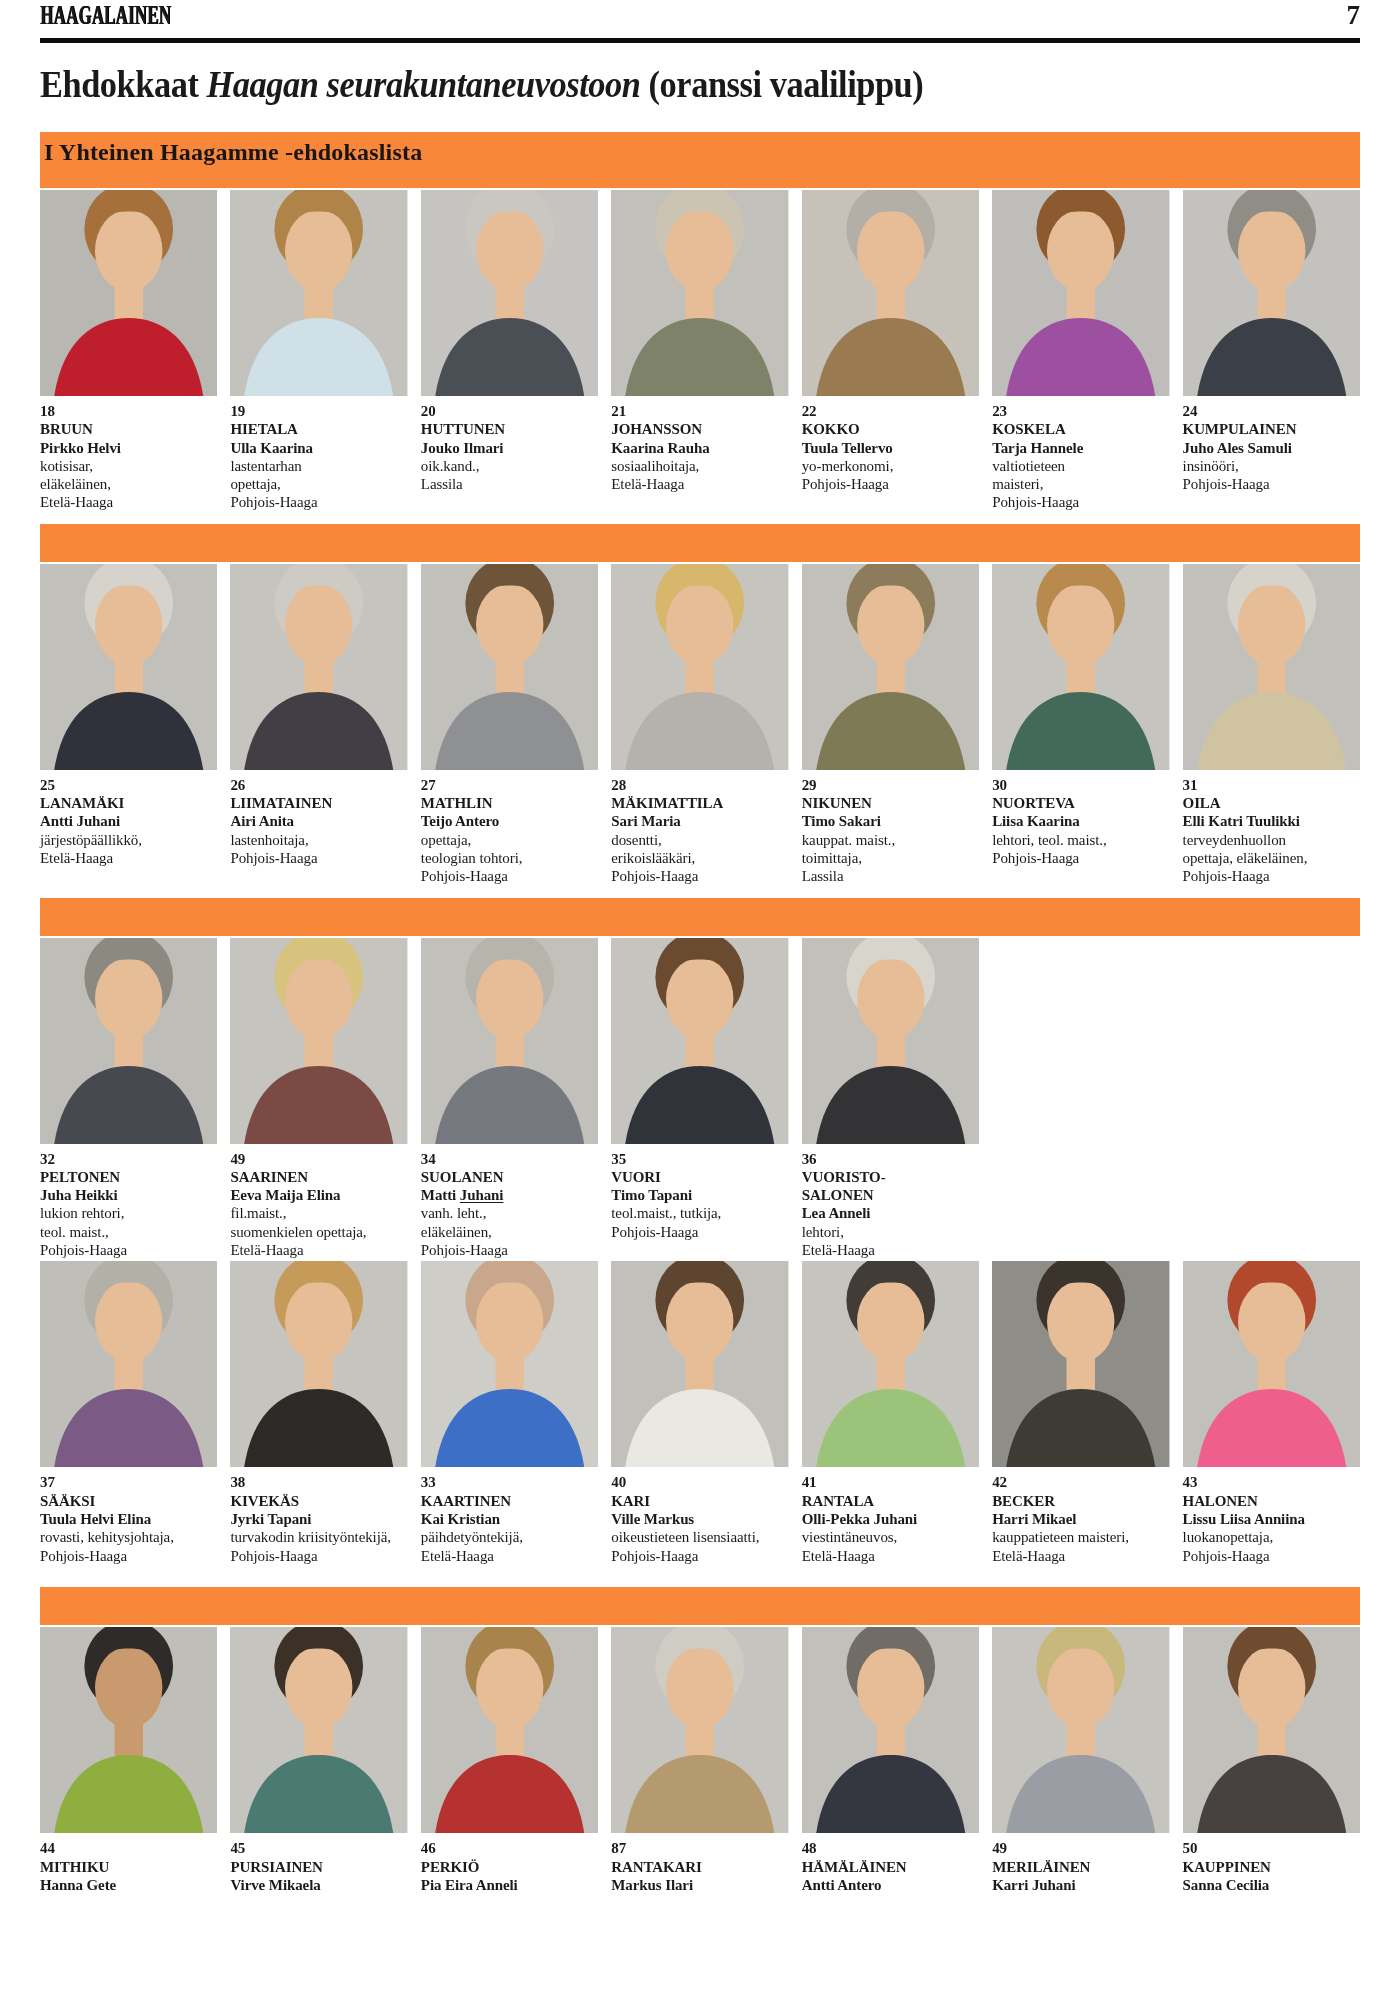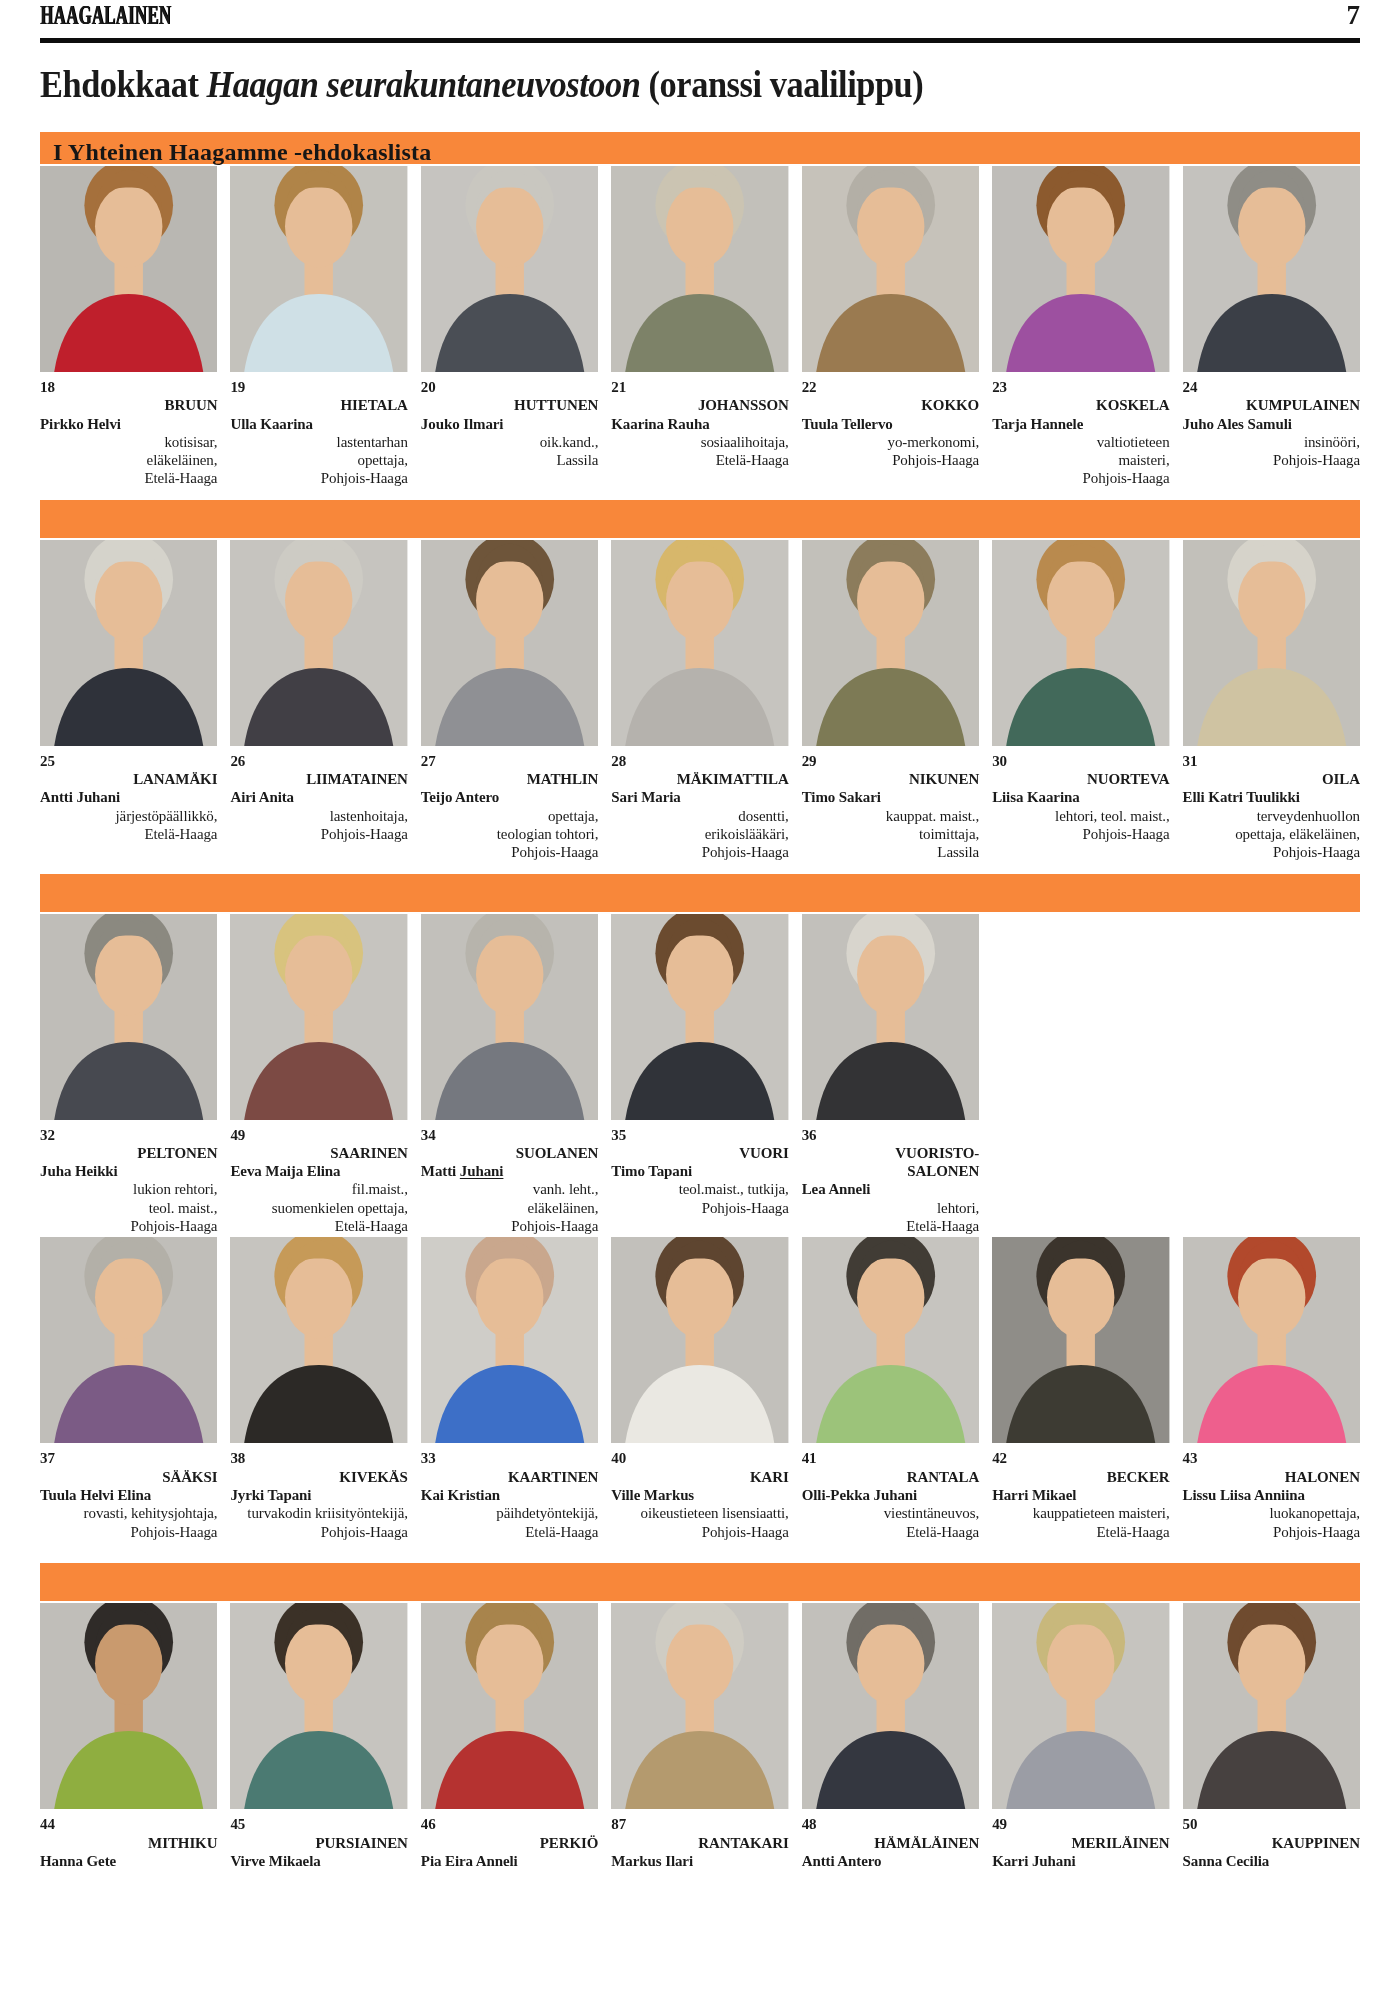--- a/index.html
+++ b/index.html
@@ -23,42 +23,42 @@
   .page-number{font-weight:bold;font-size:27px;}
   .header-rule{border-bottom:5px solid #0d0d0d;margin-top:7px;}
   
   .main-title{
     margin-top:20px;font-size:37px;font-weight:bold;letter-spacing:-0.5px;
     transform:scaleX(.93);transform-origin:left center;white-space:nowrap;
   }
   .main-title .it{font-style:italic;}
   
   .banner{
-    margin-top:26px;height:32px;line-height:41px;
+    margin-top:26px;height:56px;line-height:41px;
     background:var(--accent);
     font-size:24px;font-weight:bold;color:#161616;
-    padding-left:13px;letter-spacing:0.2px;
+    padding-left:4px;letter-spacing:0.2px;
   }
   .bar{height:38px;background:var(--accent);margin:12px 0 0 0;}
   
   .row{
     display:grid;grid-template-columns:repeat(7,1fr);
     column-gap:13px;margin-top:2px;
   }
   .card{display:flex;flex-direction:column;}
   .photo{
     height:206px;overflow:hidden;position:relative;
   }
   .photo svg{display:block;width:100%;height:100%;}
   .caption{
     margin-top:6px;min-height:102px;
     font-size:15px;line-height:1.22;letter-spacing:-0.1px;
   }
   .caption .num,.caption .surname,.caption .given{font-weight:bold;}
-  .caption .surname,.caption .desc{white-space:pre-line;text-align:right;}
+  .caption .surname,.caption .desc{white-space:pre-line;}
   .caption u{text-underline-offset:2px;}
 </style>
 </head>
 <body>
 
 <div class="page">
 
   <div class="header">
     <div class="masthead">HAAGALAINEN</div>
     <div class="page-number">7</div>

